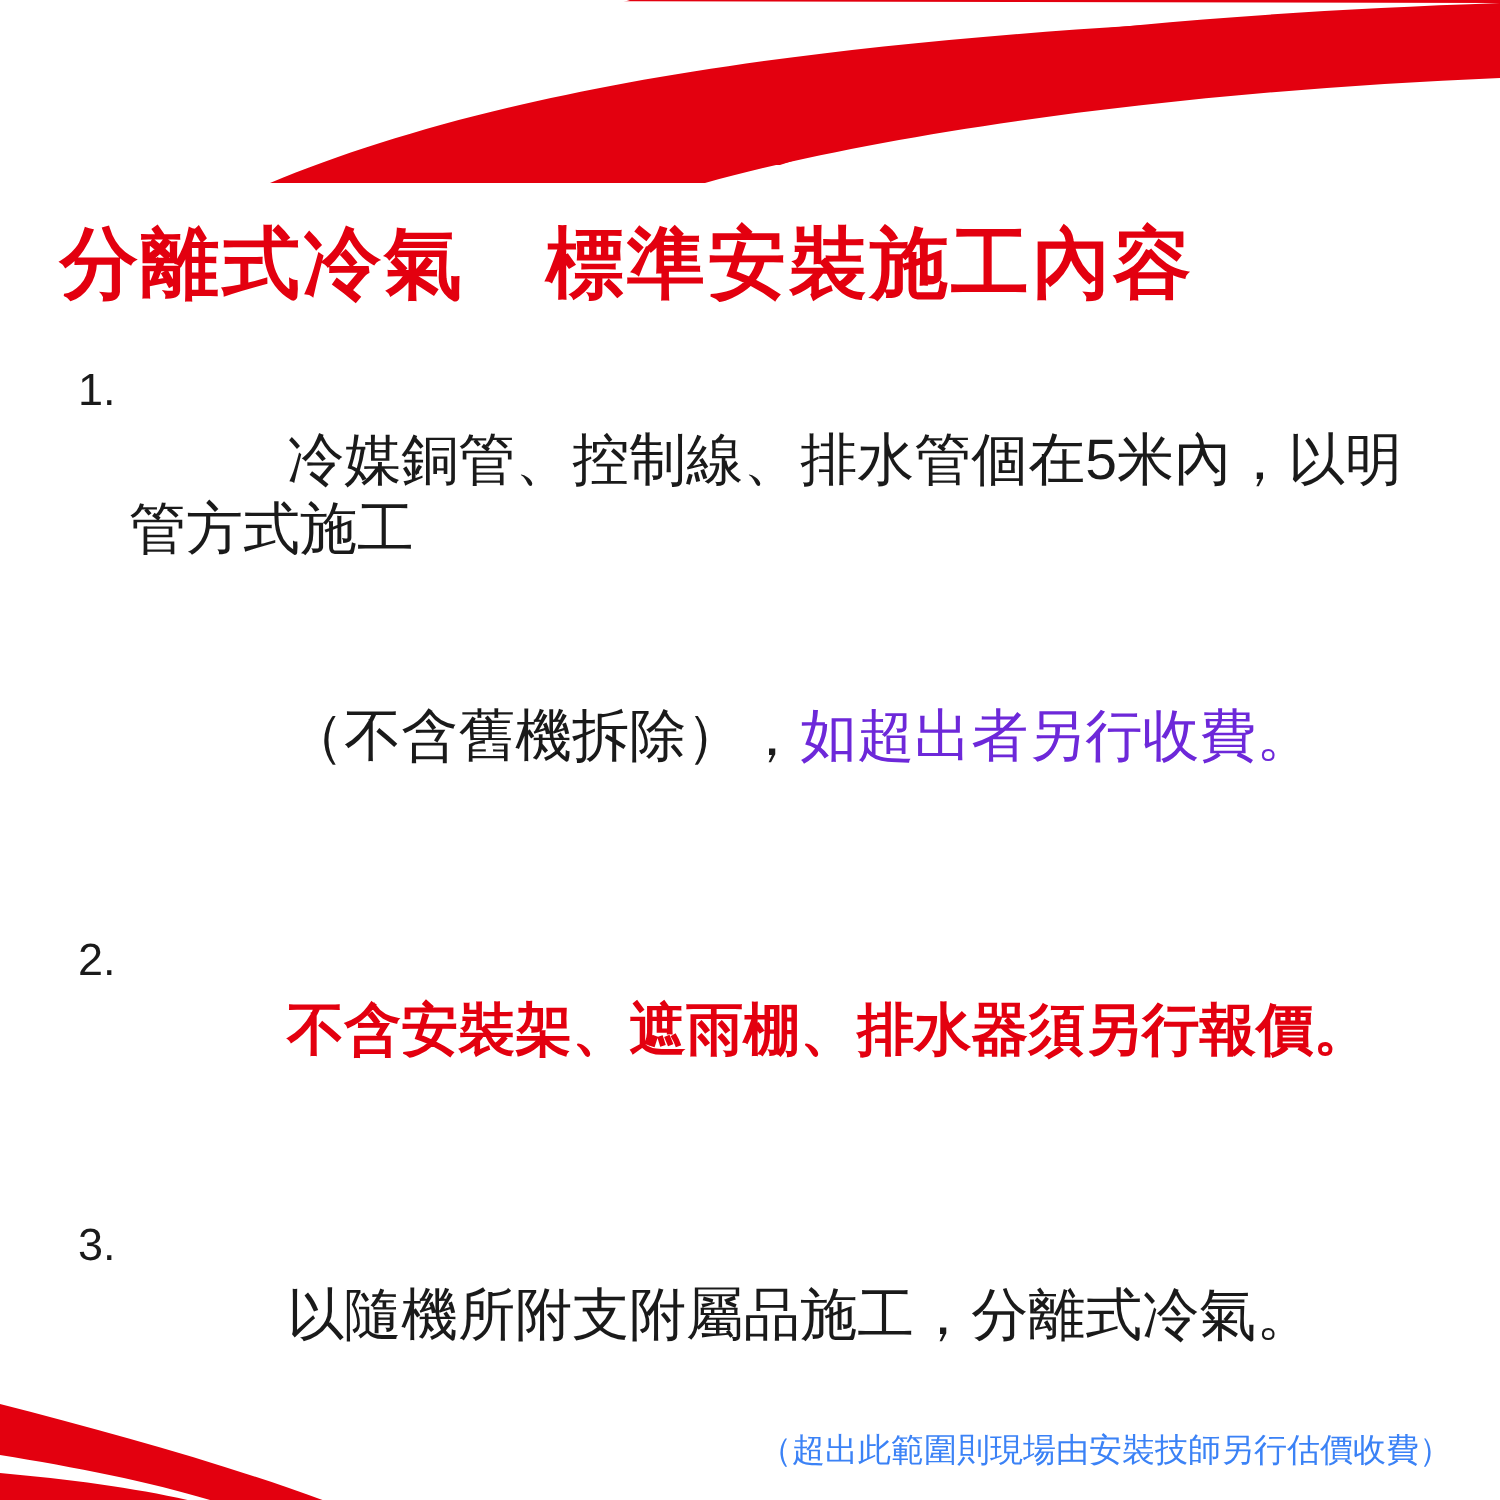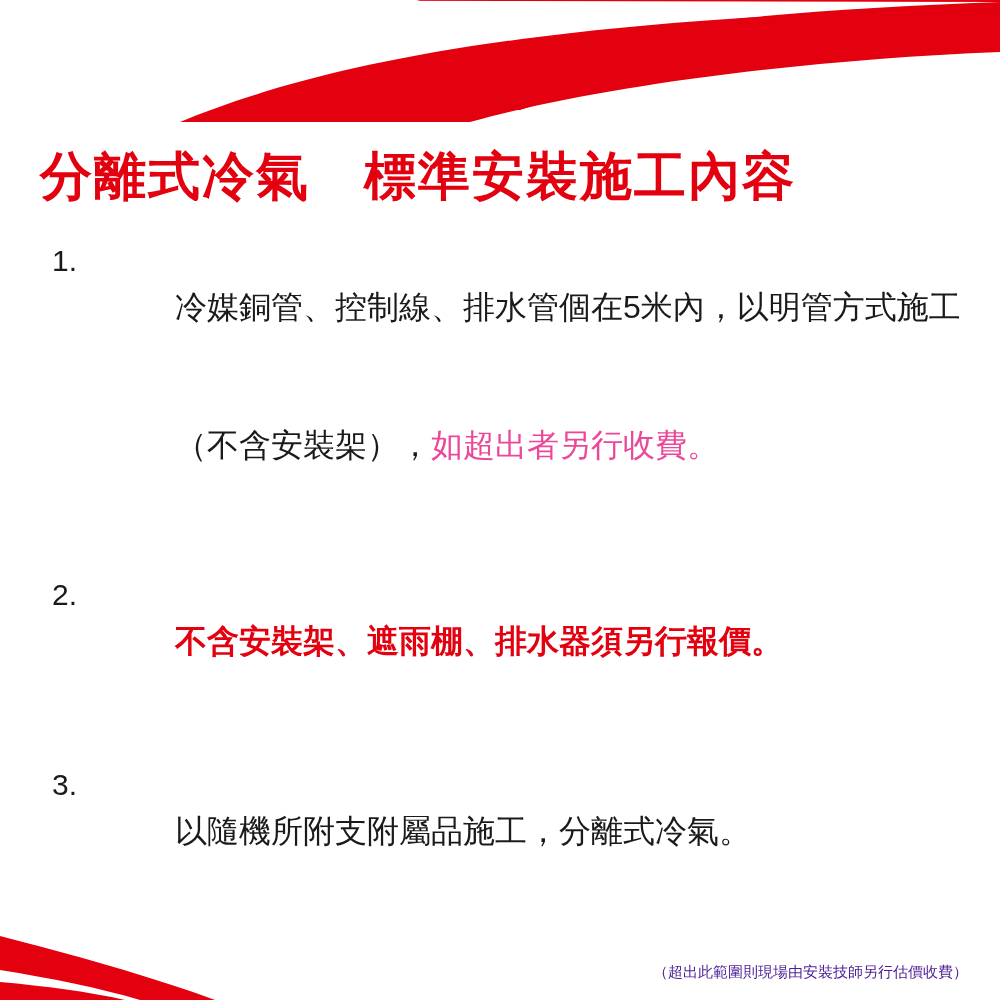--- a/index.html
+++ b/index.html
@@ -72,45 +72,45 @@
     width: 34px;
     font-size: 30px;
     line-height: 46px;
     color: #1a1a1a;
     text-align: left;
   }
   .lines {
     flex: 1 1 auto;
   }
   .line {
-    font-size: 32px;
+    font-size: 38px;
     line-height: 46px;
     color: #1a1a1a;
     white-space: pre-wrap;
   }
   .seg-red {
-    color: #ec4899;
+    color: #6d28d9;
   }
   .seg-red-bold {
     color: #e3000f;
     font-weight: bold;
   }
   .seg-black {
     color: #1a1a1a;
   }
   .gap-1 { height: 46px; }
   .gap-2 { height: 40px; }
 
   
   .footnote {
     position: absolute;
     right: 32px;
     bottom: 18px;
-    font-size: 15px;
-    color: #4c1d95;
+    font-size: 22px;
+    color: #3b82f6;
     white-space: pre;
   }
 </style>
 </head>
 <body>
 
 <div class="poster">
 
   <svg class="ribbon-top" viewBox="0 0 1000 140" preserveAspectRatio="none" xmlns="http://www.w3.org/2000/svg">
     <path d="M0,0 L1000,0 L1000,16 C820,30 650,66 520,110 L330,110 C470,50 660,14 1000,2 L0,0 Z" fill="#e3000f"></path>
@@ -129,21 +129,21 @@
 
   <div class="list">
 
     <div class="item">
       <div class="num">1.</div>
       <div class="lines">
         <div class="line">
           <span class="seg-black">冷媒銅管、控制線、排水管個在5米內，以明管方式施工</span>
         </div>
         <div class="line">
-          <span class="seg-black">（不含安裝架），</span><span class="seg-red">如超出者另行收費。</span>
+          <span class="seg-black">（不含舊機拆除），</span><span class="seg-red">如超出者另行收費。</span>
         </div>
       </div>
     </div>
 
     <div class="gap-1"></div>
 
     <div class="item">
       <div class="num">2.</div>
       <div class="lines">
         <div class="line">

